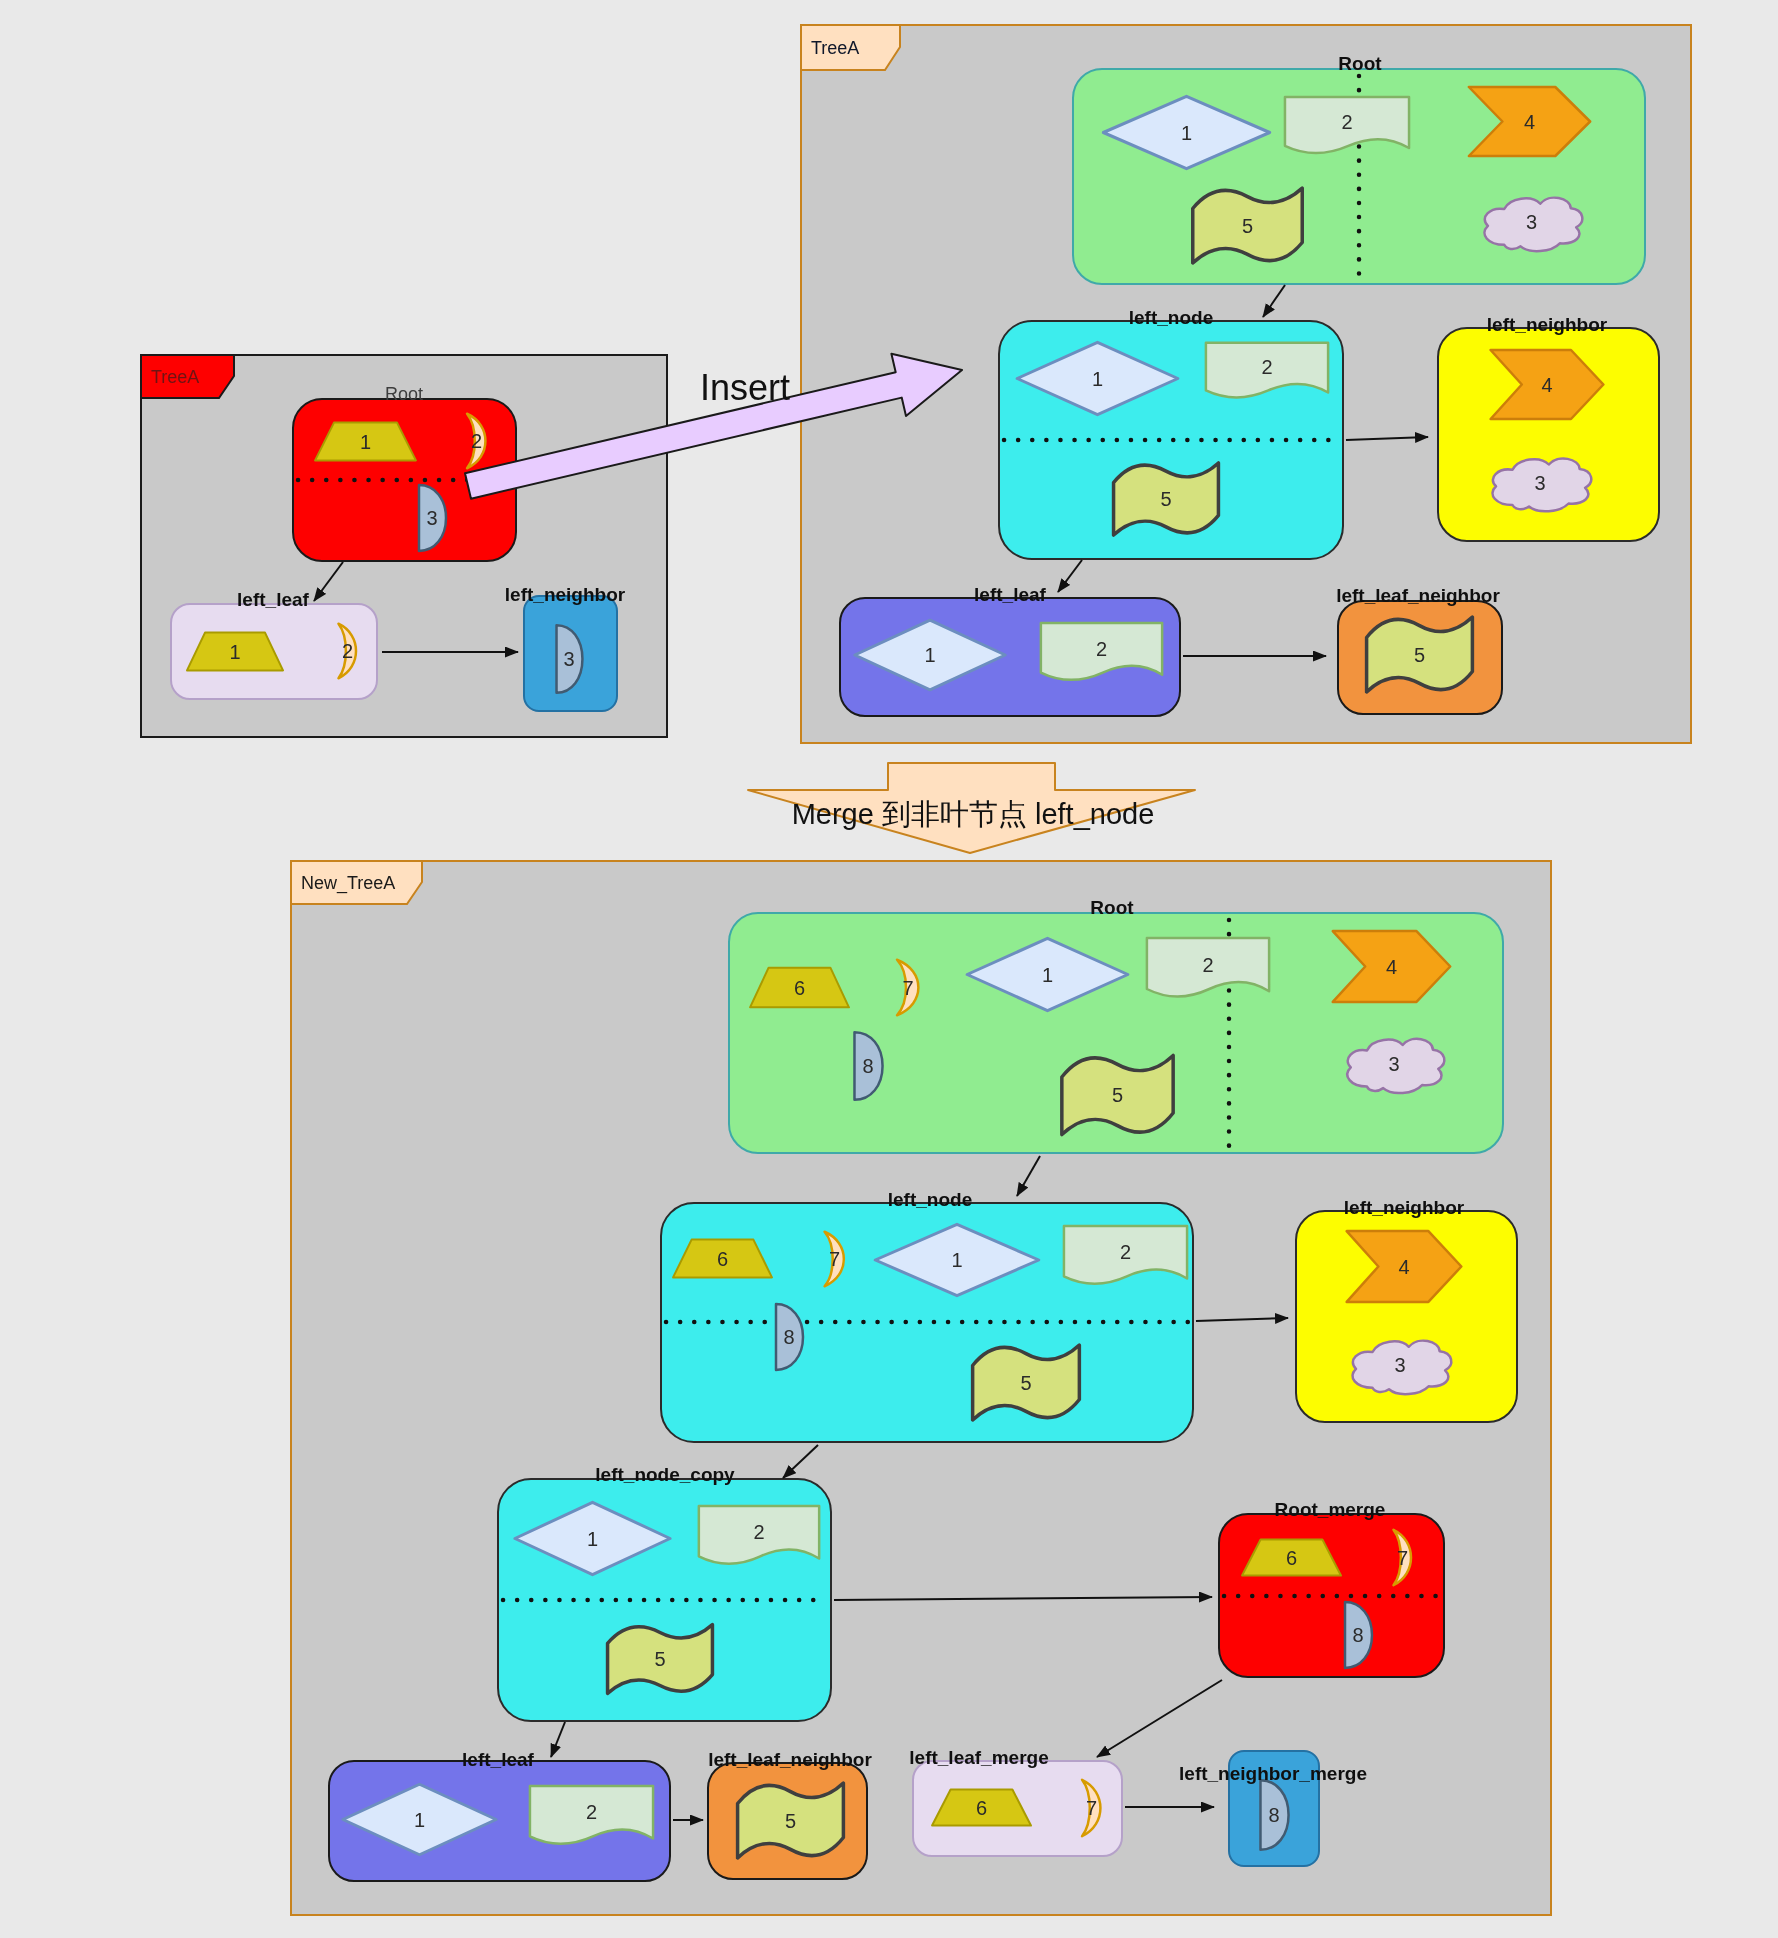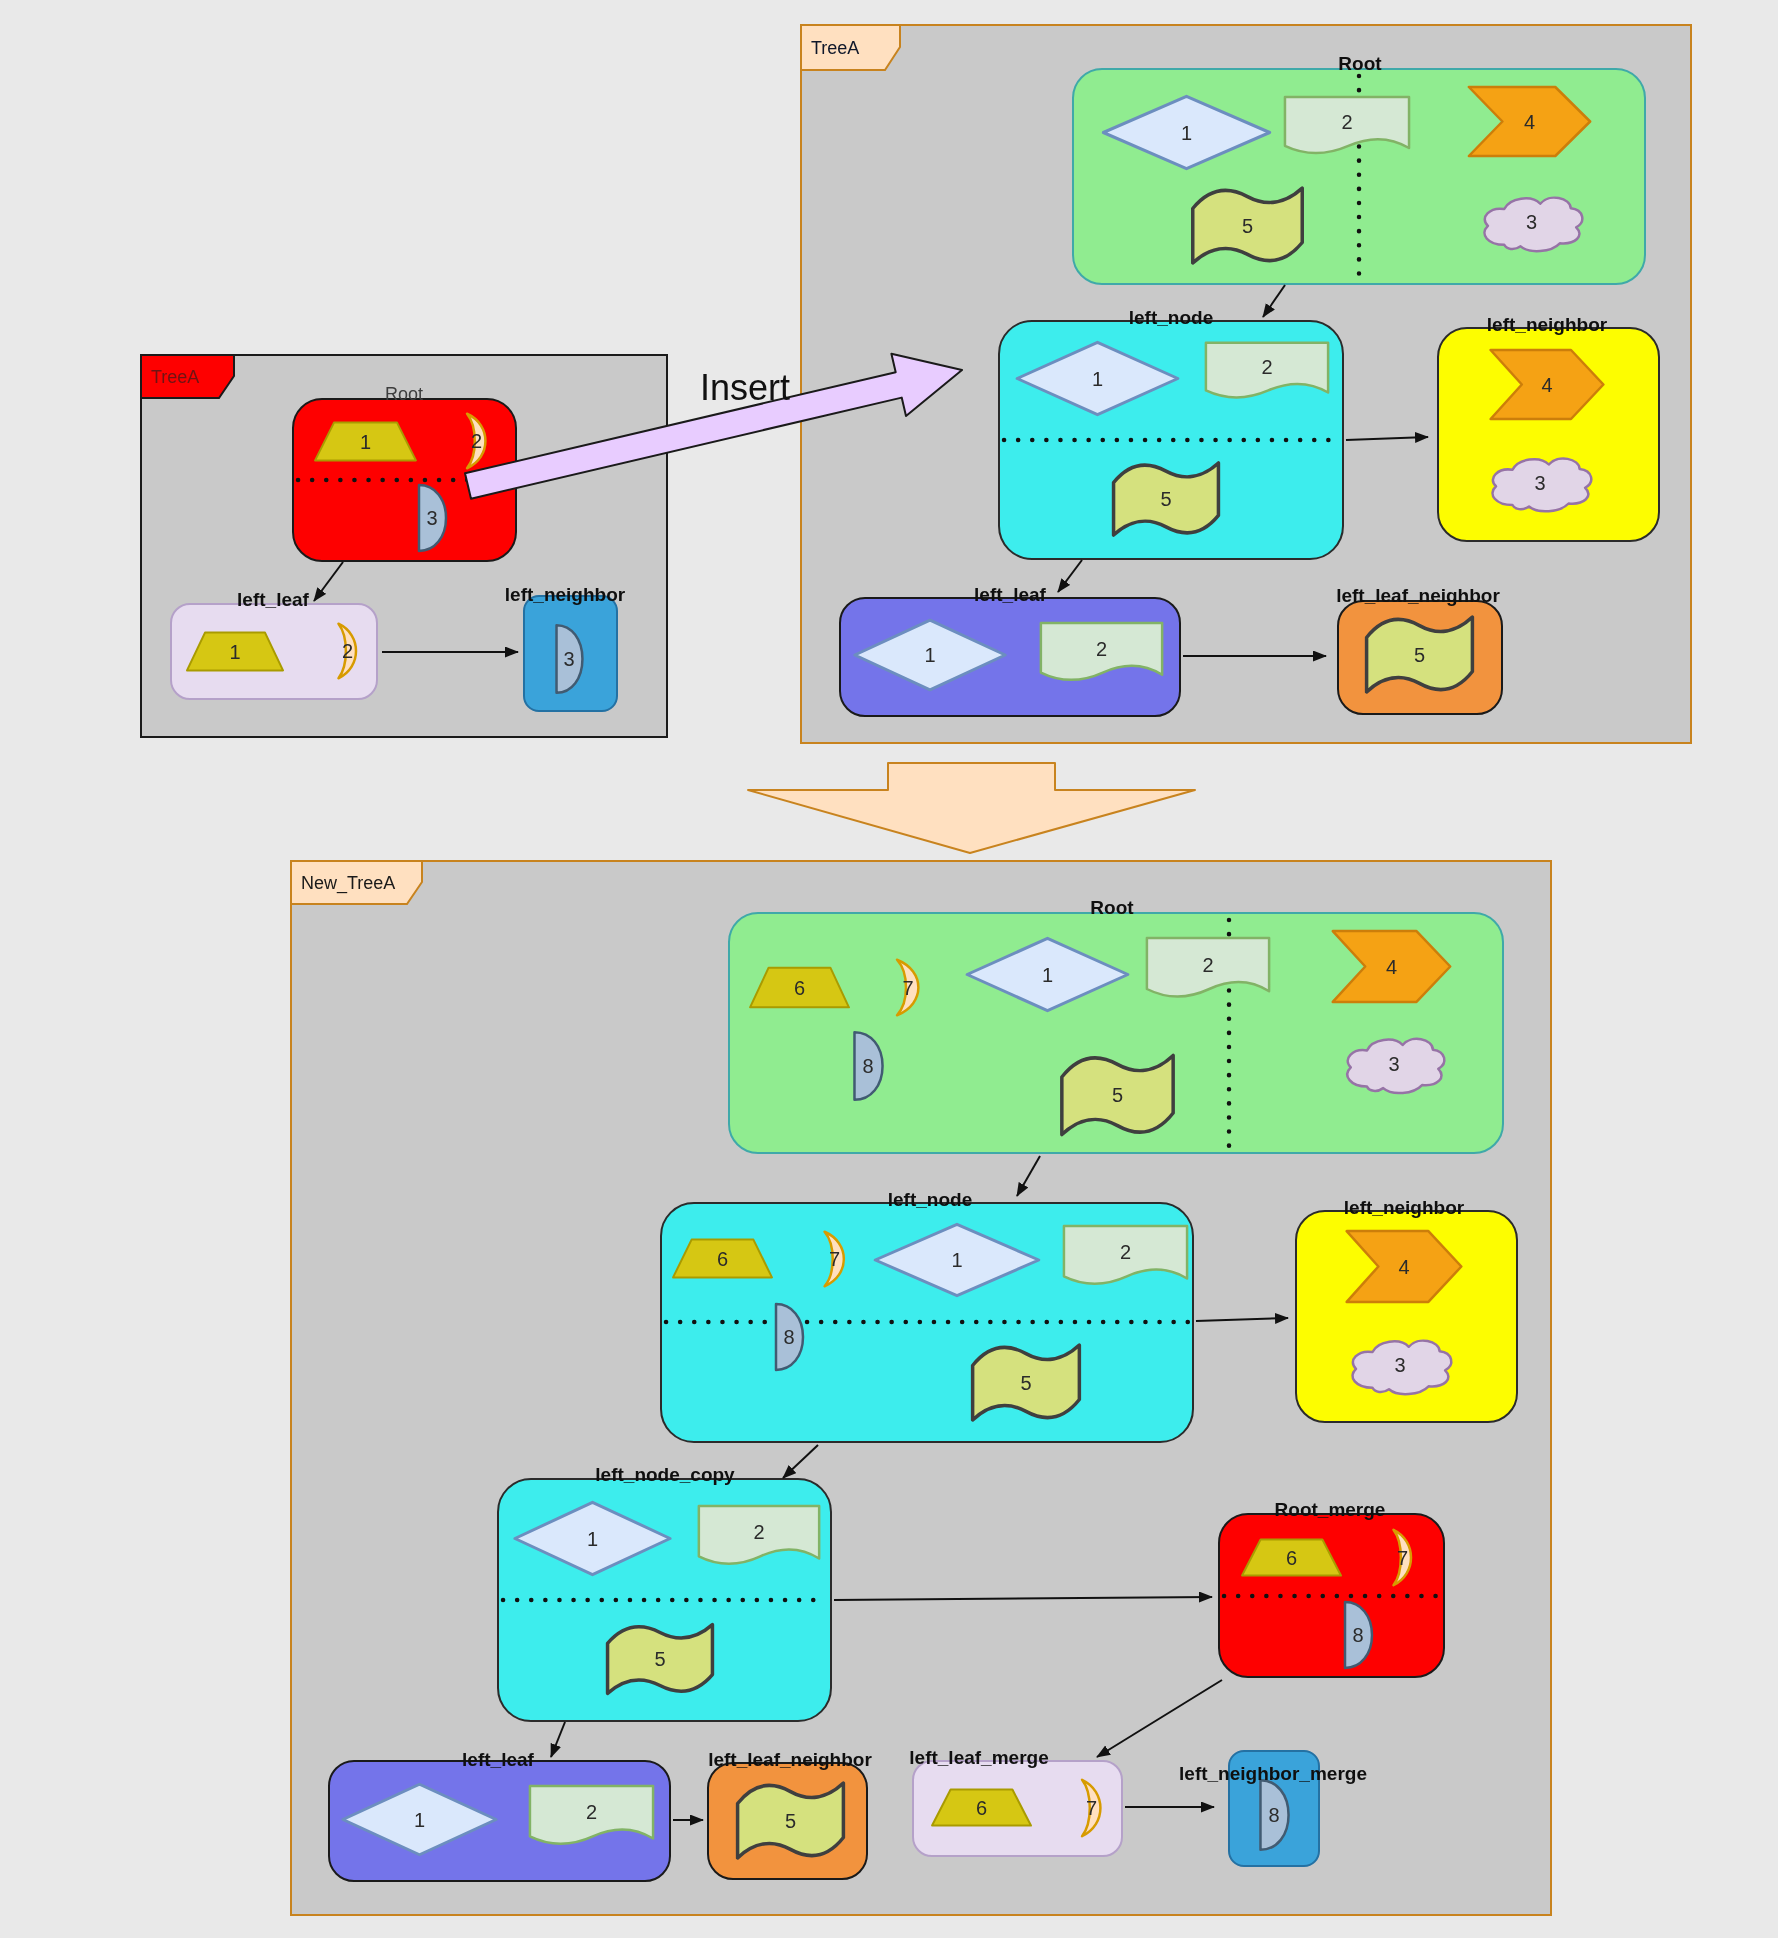--- a/index.html
+++ b/index.html
@@ -381,13 +381,14 @@
     <div class="nlabel" style="left: 1112px; top: 896px;">Root</div>
     <div class="nlabel" style="left: 930px; top: 1188px;">left_node</div>
     <div class="nlabel" style="left: 1404px; top: 1196px;">left_neighbor</div>
     <div class="nlabel" style="left: 665px; top: 1463px;">left_node_copy</div>
     <div class="nlabel" style="left: 1330px; top: 1498px;">Root_merge</div>
     <div class="nlabel" style="left: 498px; top: 1748px;">left_leaf</div>
     <div class="nlabel" style="left: 790px; top: 1748px;">left_leaf_neighbor</div>
     <div class="nlabel" style="left: 979px; top: 1746px;">left_leaf_merge</div>
     <div class="nlabel" style="left: 1273px; top: 1762px;">left_neighbor_merge</div>
     <span class="flabel" style="left: 745px; top: 388px; font-size: 36px;">Insert</span>
+    <span class="flabel" style="left: 973px; top: 815px; font-size: 29px;">Merge 到非叶节点 left_node</span>
   </div>
 
 </body></html>

